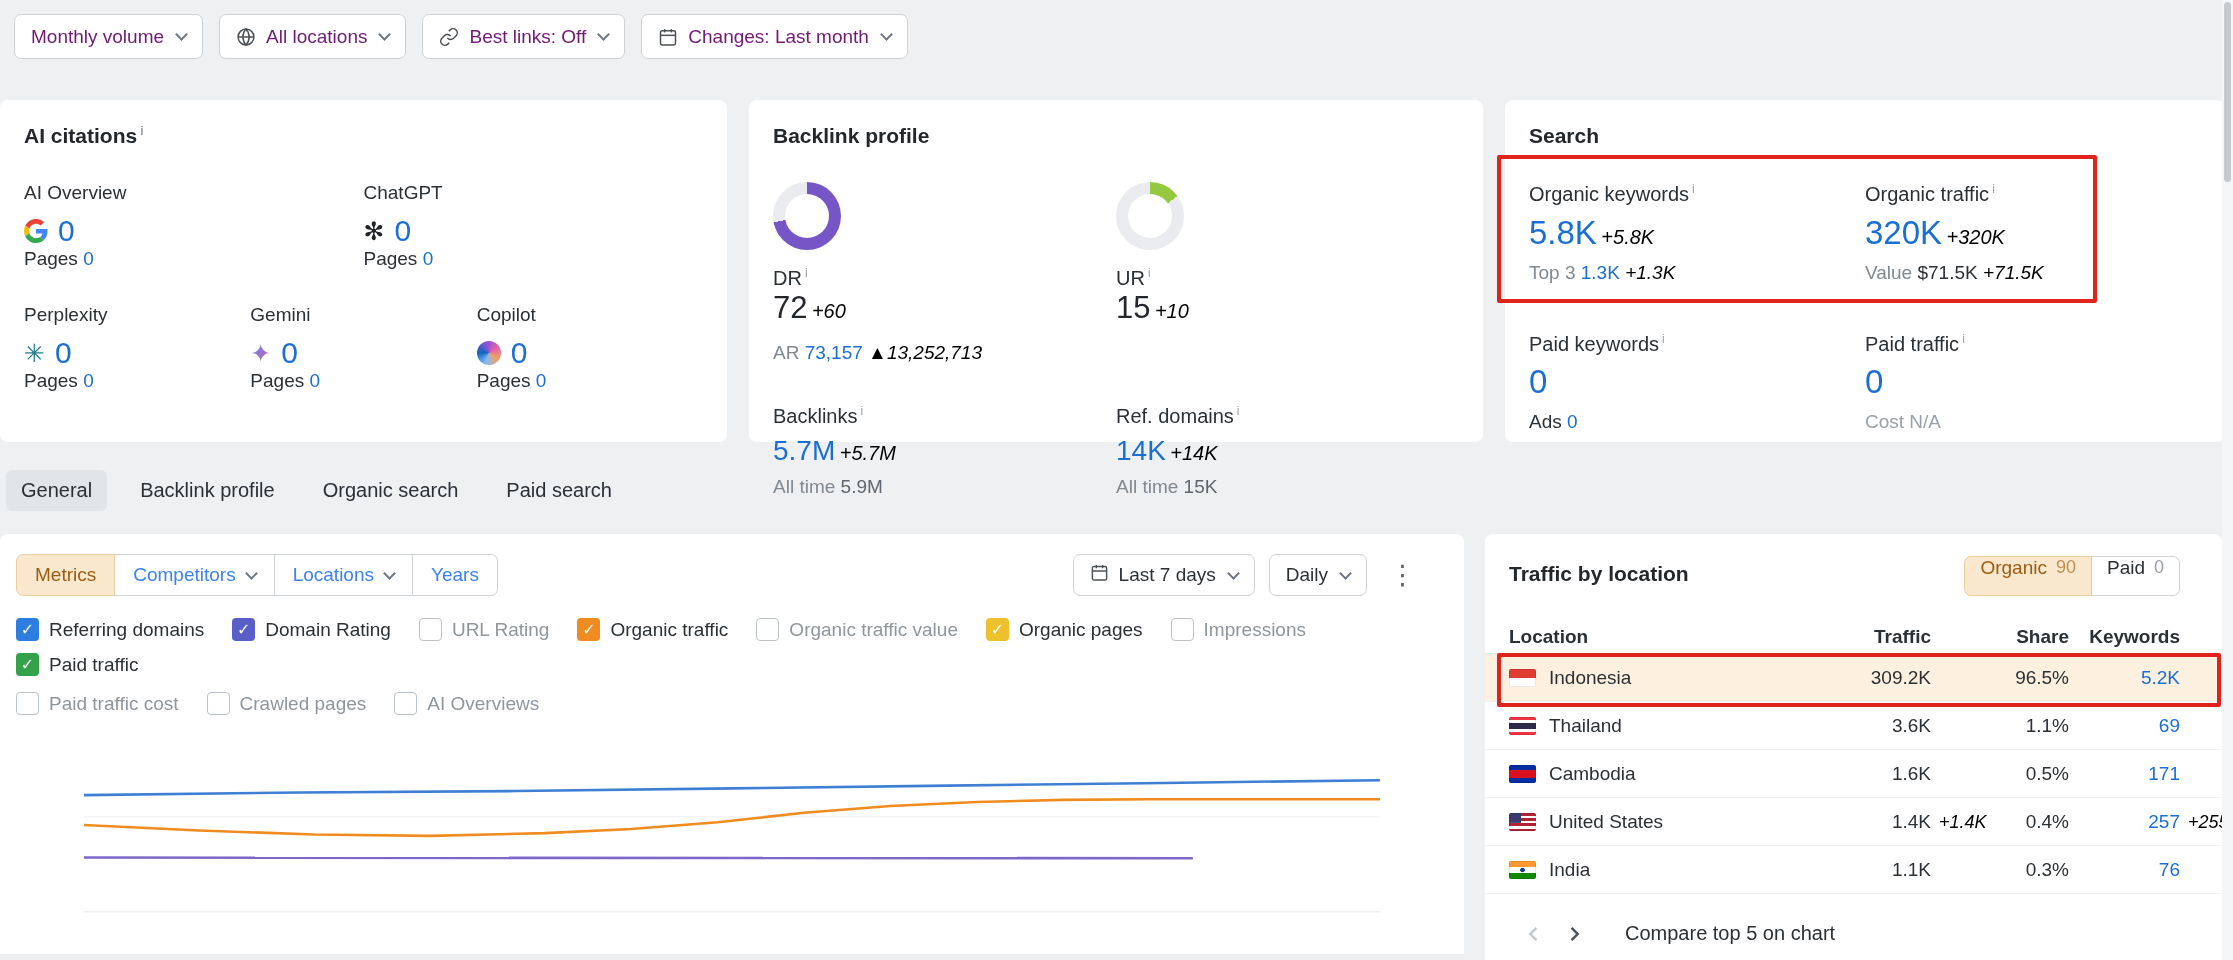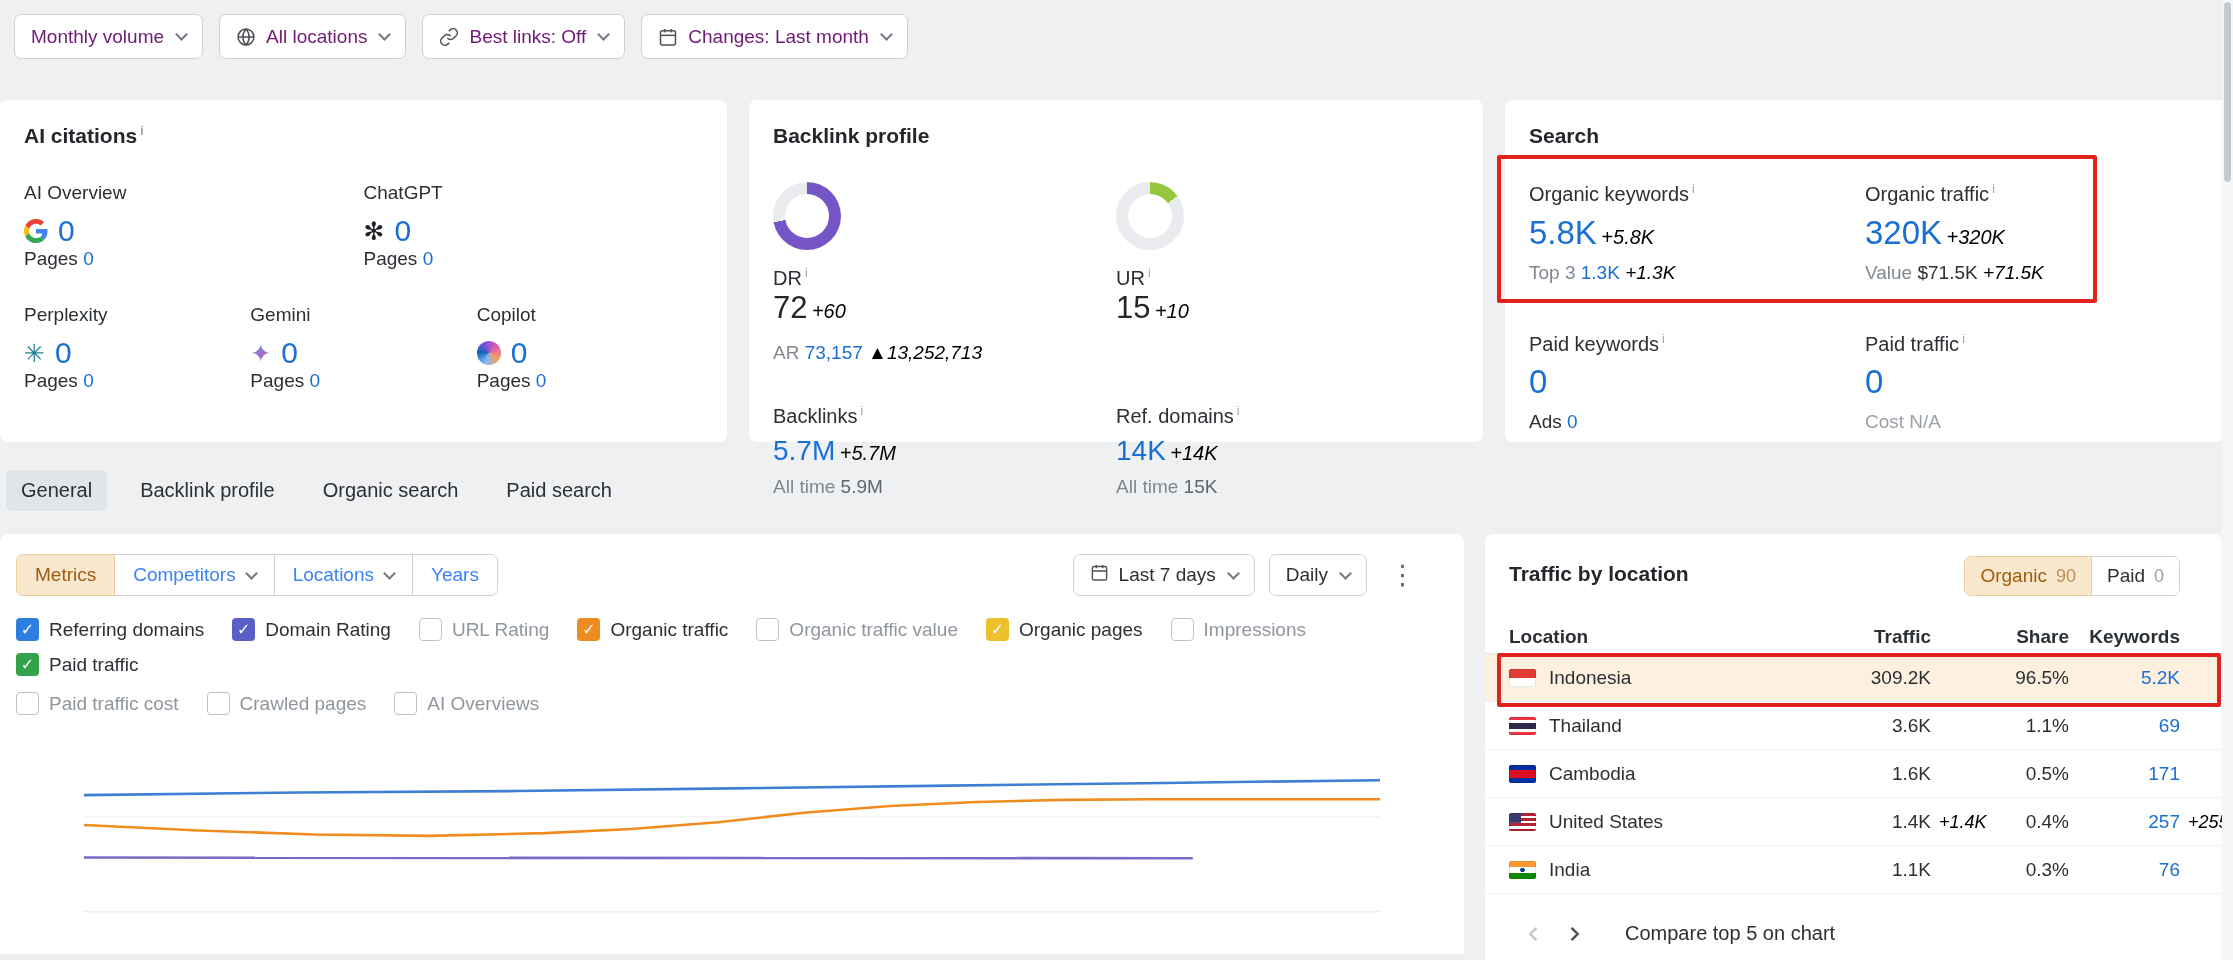--- a/index.html
+++ b/index.html
@@ -132,21 +132,21 @@
   .cb-green  { background: #34a24b; }
 
   .chart-wrap { margin: 34px 0 0 84px; width: 1296px; height: 190px; }
   .chart-wrap svg { width: 100%; height: 100%; display: block; }
 
   
   .rp-head { display: flex; justify-content: space-between; align-items: flex-start; padding: 22px 42px 0 24px; }
   .rp-title { font-size: 21px; font-weight: 700; color: #23272c; padding-top: 6px; }
   .tog { display: flex; }
   .tog-btn {
-    display: flex; align-items: center; gap: 9px; height: 40px; padding: 0 15px;
+    display: flex; align-items: flex-start; gap: 9px; height: 40px; padding: 0 15px;
     font-size: 19px; background: #fff; border: 1px solid #ccd1d6; color: #2b3035; cursor: pointer;
   }
   .tog-btn:first-child { border-radius: 7px 0 0 7px; }
   .tog-btn:last-child { border-radius: 0 7px 7px 0; margin-left: -1px; }
   .tog-btn.active { background: #f9e8cd; border-color: #eccfa0; color: #9c5c12; position: relative; z-index: 1; }
   .tog-count { color: #9aa1a8; font-size: 18px; }
   .tog-btn.active .tog-count { color: #bd8f55; }
 
   .ttable { margin-top: 24px; }
   .thead, .trow { display: flex; align-items: center; padding: 0 42px 0 24px; }

